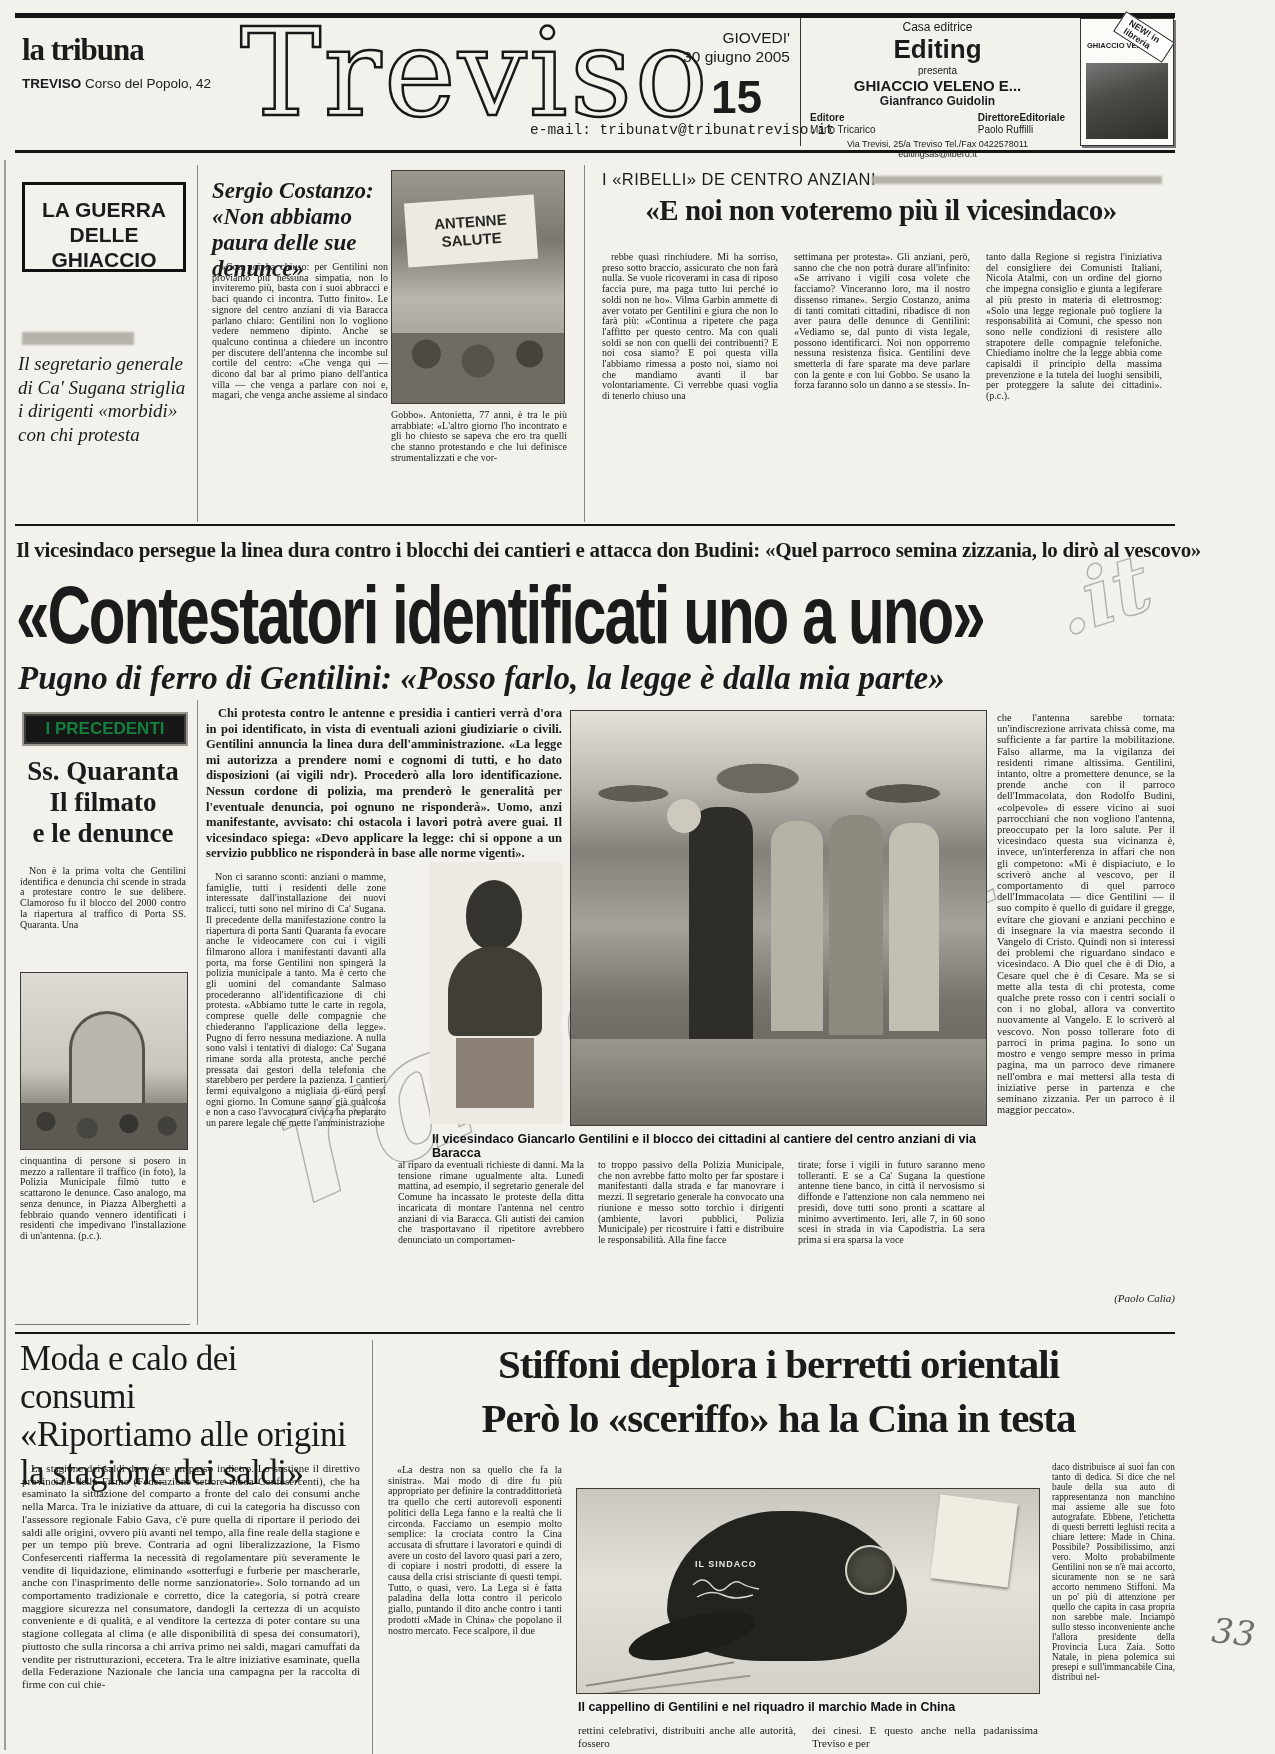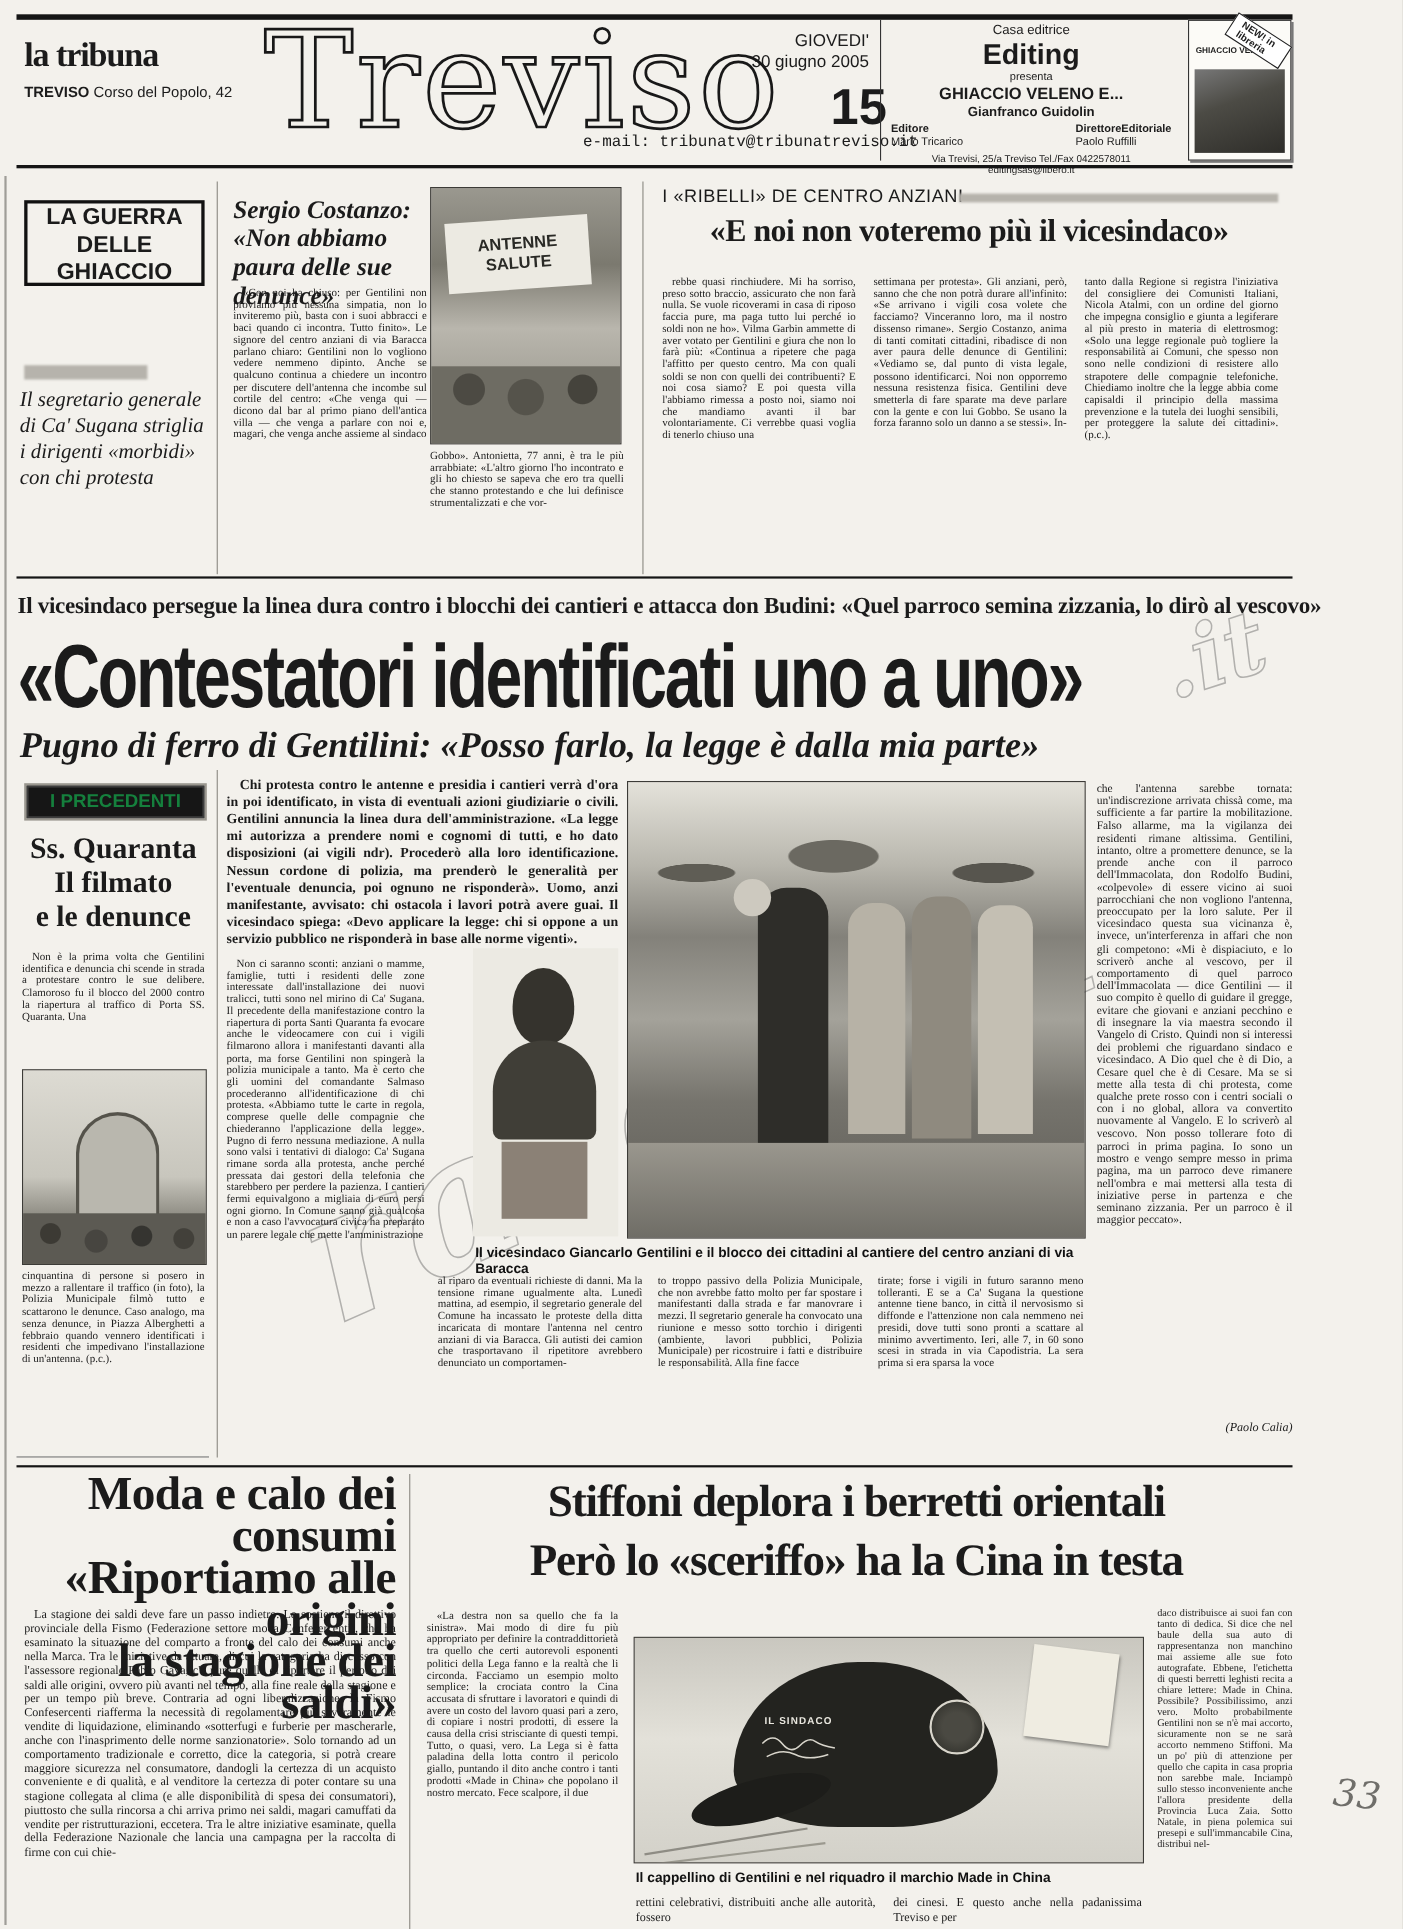--- a/index.html
+++ b/index.html
@@ -22,39 +22,39 @@
   .email{font-family:Liberation Mono, monospace;font-size:14.5px;}
   
   .adbox{font-family:"Liberation Sans",sans-serif;text-align:center;}
   .ad-brand{font-weight:900;font-size:26px;letter-spacing:0;}
   .cover{position:absolute;background:#fcfbf7;border:1px solid #333;box-shadow:2px 2px 0 #777;}
   .cover-banner{position:absolute;transform:rotate(33deg);font-weight:bold;font-size:9px;
                 font-family:"Liberation Sans",sans-serif;background:#fff;border:1px solid #222;padding:1px 8px;}
   .cover-img{position:absolute;background:linear-gradient(160deg,#777 0%,#4c4b45 40%,#2e2d29 100%);}
   
   .guerra-box{border:3px solid #111;text-align:center;font-family:"Liberation Sans",sans-serif;
-              font-weight:900;font-size:21px;line-height:25px;padding-top:0;transform-origin:top left;}
+              font-weight:900;font-size:21px;line-height:25px;padding-top:12px;transform-origin:top left;}
   .deck{font-style:italic;font-size:19px;line-height:23.5px;}
   .smudge{position:absolute;background:#b6b3ac;filter:blur(1px);}
   .cost-head{font-style:italic;font-weight:bold;font-size:23px;line-height:26px;}
   .kicker{font-family:"Liberation Sans",sans-serif;font-size:16.5px;letter-spacing:.5px;}
   .rib-head{font-weight:bold;font-size:29px;letter-spacing:-.5px;text-align:center;}
   .main-kicker{font-weight:bold;font-size:21px;letter-spacing:-.3px;white-space:nowrap;}
   .main-head{font-family:"Liberation Sans",sans-serif;font-weight:900;font-size:59px;letter-spacing:-2px;
              white-space:nowrap;}
   .main-head>span{display:inline-block;transform:scale(1.02,1.38);transform-origin:top left;}
   .main-sub{font-style:italic;font-weight:600;font-size:33px;white-space:nowrap;}
   .prec-label{background:#161616;color:#15803d;font-family:"Liberation Sans",sans-serif;font-weight:900;
               font-size:17px;text-align:center;padding:3px 0;border:2px solid #3d3d3d;outline:2px solid #9a978f;}
   .prec-head{font-weight:bold;font-size:27px;line-height:31px;text-align:center;}
   .lead{font-weight:bold;font-size:12.6px;line-height:15.6px;text-align:justify;text-indent:12px;overflow:hidden;}
   .photo{position:absolute;border:1px solid #3c3b37;overflow:hidden;}
   .byline{font-style:italic;font-size:11px;text-align:right;}
   
-  .saldi-head{font-weight:bold;font-size:43px;line-height:38px;text-align:right;letter-spacing:-.5px;}
+  .saldi-head{font-weight:normal;font-size:35px;line-height:38px;text-align:left;letter-spacing:-.5px;}
   .stif-head{font-weight:bold;font-size:41px;letter-spacing:-1px;text-align:center;white-space:nowrap;}
   .handwritten{font-family:"DejaVu Serif",serif;font-style:italic;color:#6f6e6a;font-size:34px;
                transform:rotate(6deg);}
   .watermark{font-family:"DejaVu Serif",serif;font-style:italic;font-weight:bold;color:transparent;
              -webkit-text-stroke:1.4px rgba(70,70,70,.38);pointer-events:none;}
   .edge{position:absolute;left:4px;top:160px;width:2px;height:1590px;background:#5a5953;opacity:.55;}
 </style>
 </head>
 <body>
 
@@ -69,21 +69,21 @@
     <span>Corso del Popolo, 42</span>
   </div>
 
   <div class="abs masthead" style="left:240px;top:18px;">Treviso</div>
   <div class="abs email" style="left:530px;top:122px;">e-mail: tribunatv@tribunatreviso.it</div>
 
   <div class="abs dateline" style="left:620px;top:28px;width:170px;">
     <div>GIOVEDI'</div>
     <div>30 giugno 2005</div>
   </div>
-  <div class="abs pageno" style="left:755px;top:70px;text-align:right;">15</div>
+  <div class="abs pageno" style="left:711px;top:70px;text-align:right;">15</div>
 
   <div class="vrule" style="left:800px;top:18px;height:128px;background:#333;"></div>
 
   <div class="abs adbox" style="left:810px;top:20px;width:255px;">
     <div style="font-size:12px;">Casa editrice</div>
     <div class="ad-brand">Editing</div>
     <div style="font-size:10px;">presenta</div>
     <div style="font-weight:900;font-size:15px;margin-top:1px;">GHIACCIO VELENO E...</div>
     <div style="font-weight:bold;font-size:12px;">Gianfranco Guidolin</div>
     <div style="display:flex;justify-content:space-between;text-align:left;font-size:10px;margin-top:4px;line-height:12px;">

